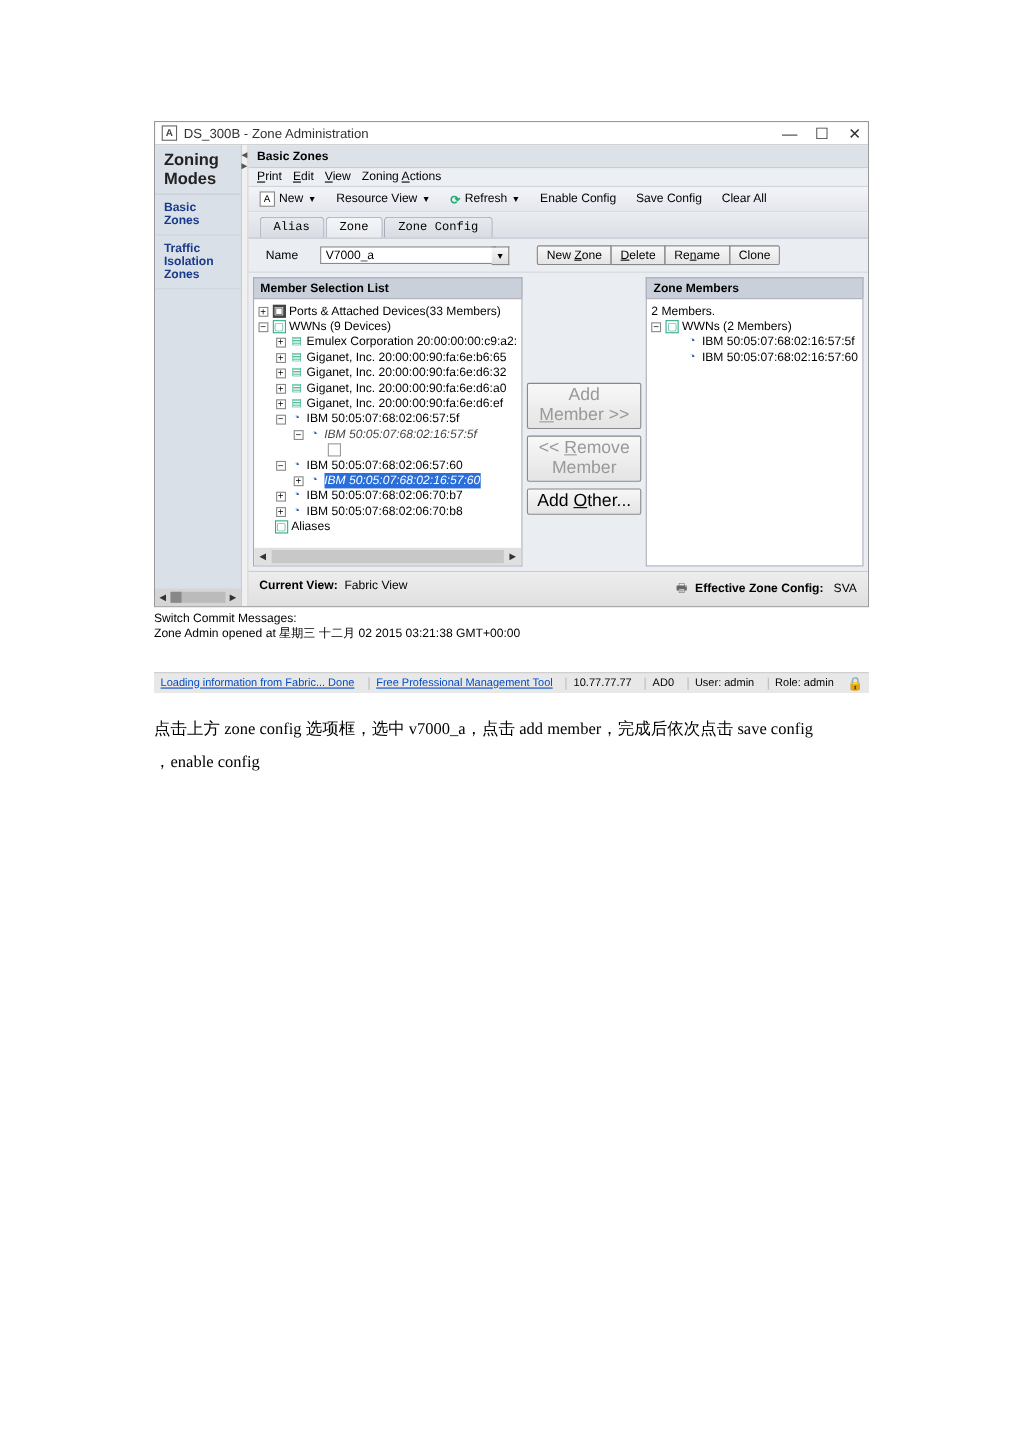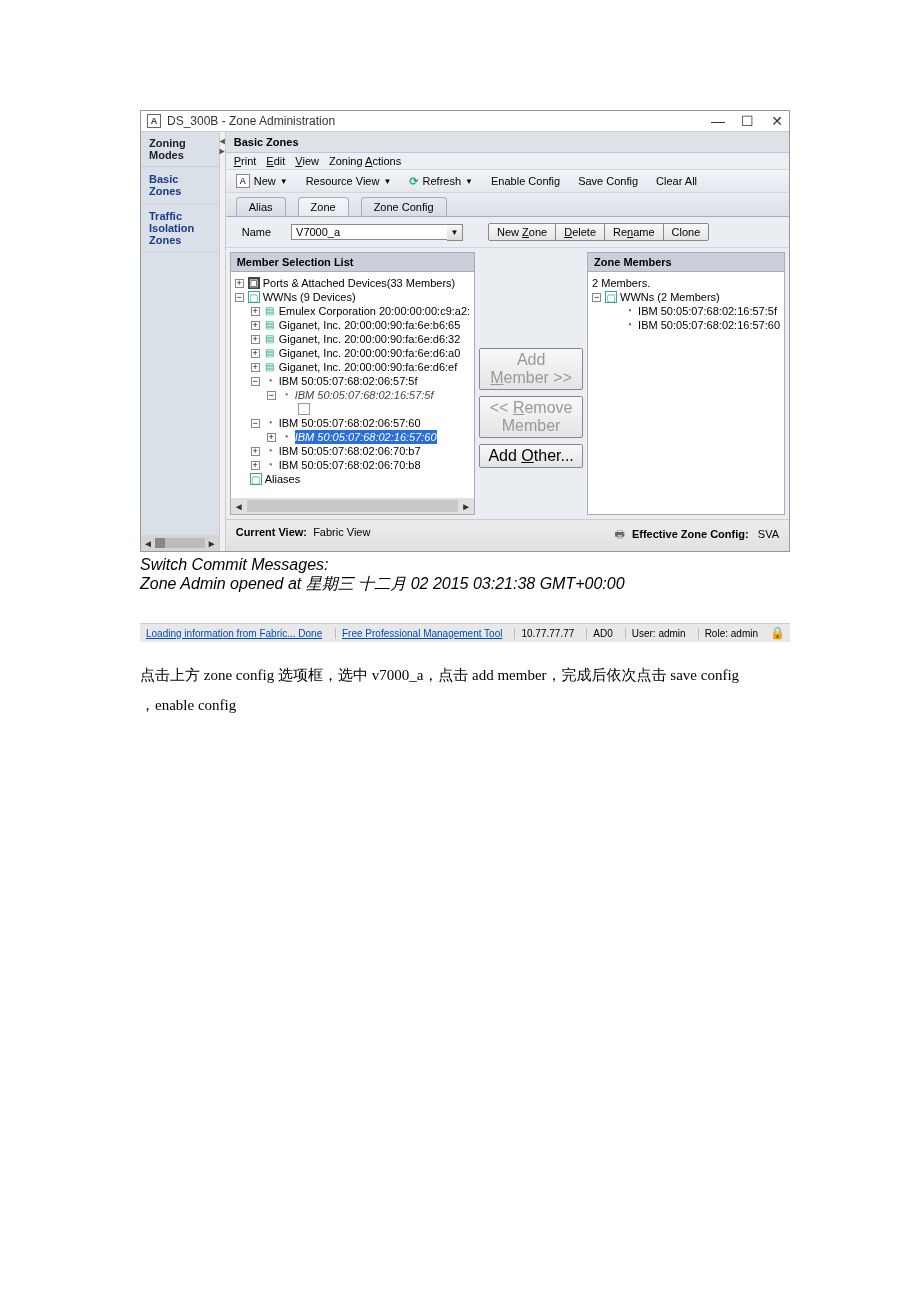--- a/index.html
+++ b/index.html
@@ -26,21 +26,21 @@
   }
   .win-controls { display: flex; gap: 18px; font-size: 14px; color: #333; }
   .win-controls span { cursor: default; display:inline-block; width:12px; text-align:center;}
   
   .body-row { display: flex; border-top: 1px solid #ccc; }
   .sidebar {
     width: 120px; background: #d9e0e8; border-right: 1px solid #ccc;
     display: flex; flex-direction: column; justify-content: space-between;
   }
   .sidebar-section-title {
-    font-weight: bold; font-size: 11px; padding: 5px 8px;
+    font-weight: bold; font-size: 15px; padding: 5px 8px;
     border-bottom: 1px solid #c8ccd4; color: #222;
   }
   .sidebar-item {
     padding: 6px 8px; font-size: 11px; font-weight: bold;
     border-bottom: 1px solid #d0d4dc; cursor: pointer;
   }
   .sidebar-item.active { color: #1a3a8a; }
   .sidebar-scroll { height: 16px; background: #d5d5d5; display:flex; justify-content:space-between; align-items:center; padding:0 2px; }
   .scroll-btn { font-size:10px; color:#333; }
   .scrollbar-track { flex:1; margin:0 2px; height:10px; background:#bbb; }
@@ -63,21 +63,21 @@
   .menubar span u { text-decoration: underline; }
   .toolbar {
     background: linear-gradient(#f2f4f8,#e4e7ed); padding: 4px 10px; display: flex; align-items: center; gap: 18px;
     border-bottom:1px solid #d0d4db;
   }
   .tbtn { display:flex; align-items:center; gap:4px; cursor:pointer; }
   .tbtn .caret { font-size:8px; }
   .tbtn-icon { width:14px; height:14px; border:1px solid #888; display:inline-flex; align-items:center; justify-content:center; font-size:9px; background:#fff;}
   .refresh-icon { color:#2a7; font-weight:bold; }
   .tabbar {
-    background: linear-gradient(#e9ecf0,#dce0e6); padding: 0 10px; display:flex; gap:12px; border-bottom:1px solid #aab;
+    background: linear-gradient(#e9ecf0,#dce0e6); padding: 0 10px; display:flex; gap:1px; border-bottom:1px solid #aab;font-family:Liberation Mono, monospace;
   }
   .tab {
     padding: 3px 12px; border:1px solid #aab; border-bottom:none;
     background: linear-gradient(#e7eaef,#d8dce2); font-size:11px; cursor:pointer;
     border-radius: 4px 4px 0 0; margin-top:4px;
   }
   .tab.active { background: linear-gradient(#f4f6f9,#e8ebef); }
   
   .namerow {
     background:#eaedf1; padding:6px 16px; display:flex; align-items:center; gap:20px;
@@ -124,21 +124,21 @@
   .tree-hscroll .scroll-btn { width:16px; text-align:center; font-size:10px; }
   .tree-hscroll .track { flex:1; background:#c8c8c8; height:12px; }
   
   .panel-footer {
     background: linear-gradient(#ededed,#e0e0e0); padding:6px 10px;
     display:flex; justify-content:space-between; align-items:flex-start; font-size:11px;
     border-top:1px solid #ccc;
   }
   .print-icon { color:#666; margin-right:4px; }
   
-  .commit-area { padding: 4px 0 6px; font-size:16px;font-style:italic; }
+  .commit-area { padding: 4px 0 6px; font-size:11px; }
   .statusbar {
     margin-top: 22px;
     background: #e8e8e8; border-top:1px solid #ccc;
     display:flex; justify-content:space-between; align-items:center;
     font-size: 10px; padding: 2px 6px;
   }
   .status-left { color:#004bc2; text-decoration:underline; }
   .status-right { display:flex; gap:6px; align-items:center; }
   .status-seg { border-left:1px solid #bbb; padding:0 6px; }
   .status-link { color:#004bc2; text-decoration:underline; }

